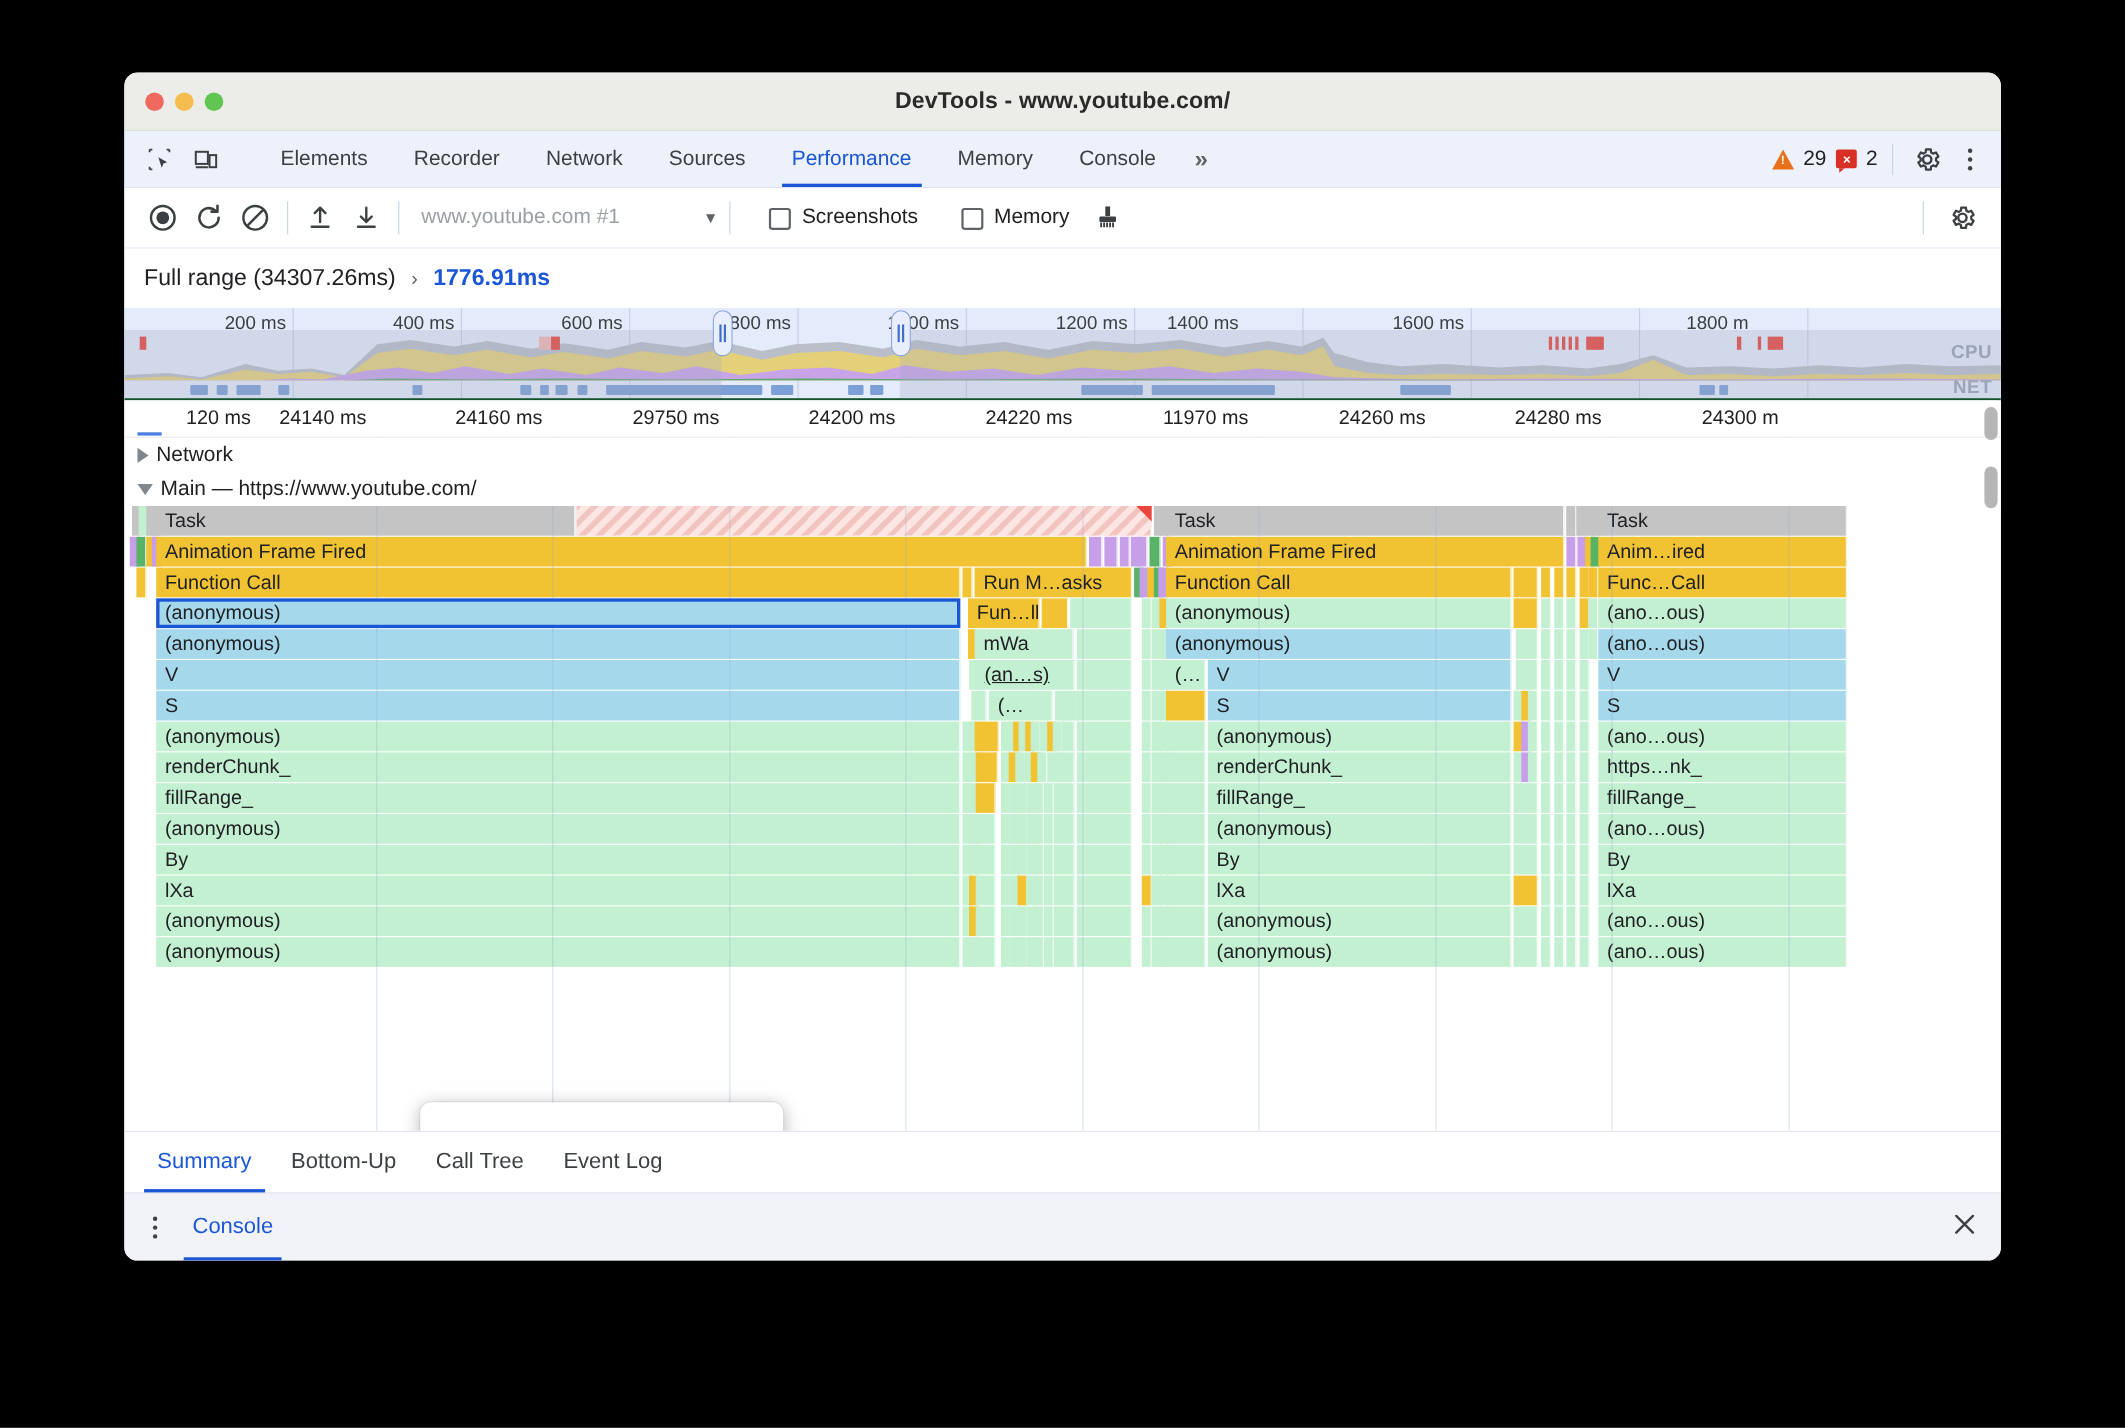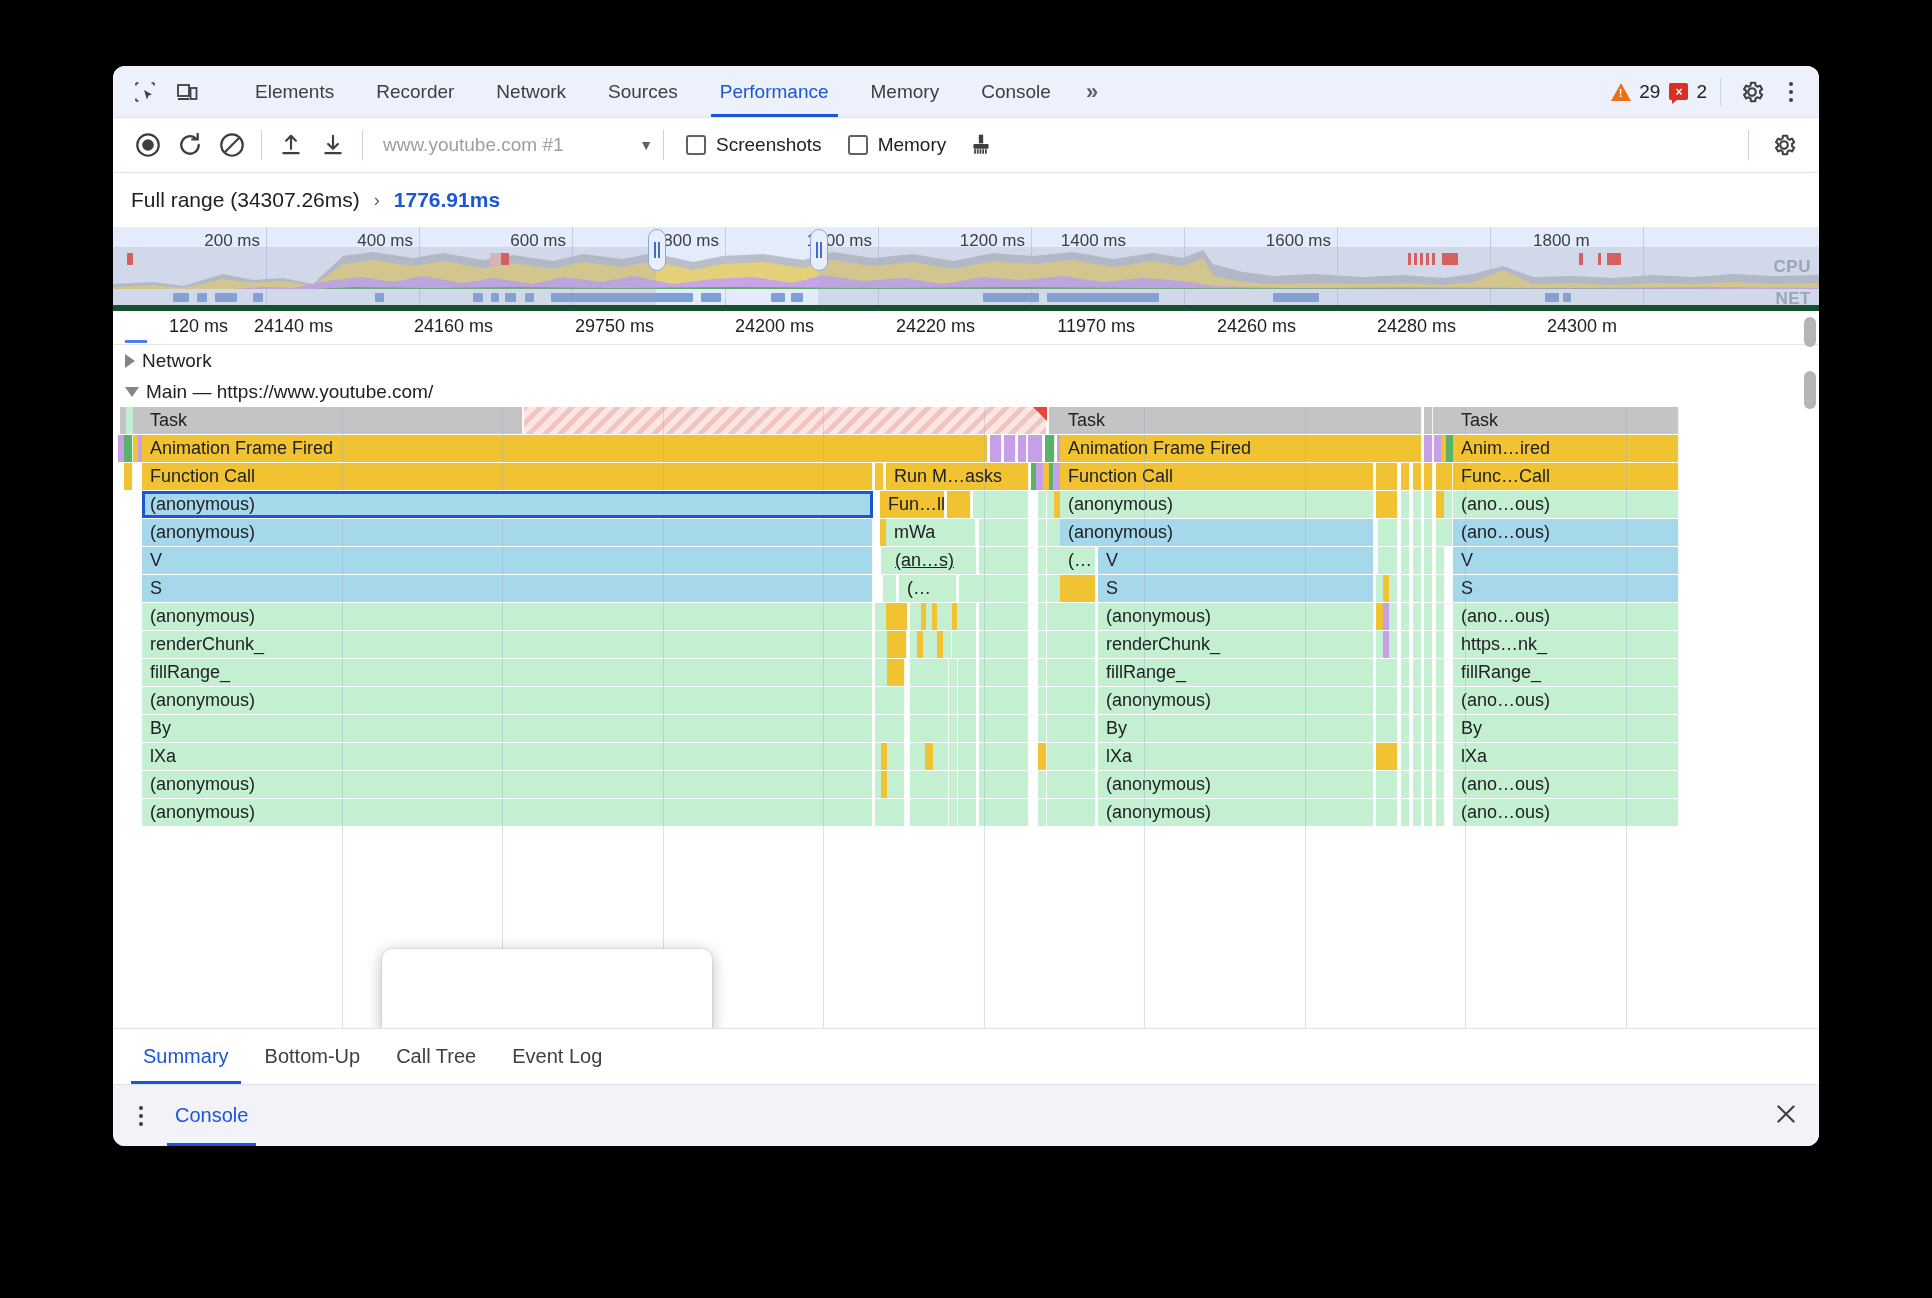--- a/index.html
+++ b/index.html
@@ -99,42 +99,42 @@
     width: 42px; height: 42px;
     display:flex; align-items:center; justify-content:center;
     border-radius: 5px; cursor: pointer;
   }
   .url-select {
     display:flex; align-items:center; gap:0;
     margin-left: 12px; min-width: 270px;
     font-size: 19px; color: #9aa0a6; cursor:pointer;
   }
   .url-select .caret { margin-left: auto; color:#5f6368; font-size: 14px; }
-  .chk-group { display:flex; align-items:center; gap:10px; margin-left: 12px;}
+  .chk-group { display:flex; align-items:flex-end; gap:10px; margin-left: 25px;}
   .chkbox {
     width: 20px; height: 20px; border: 2px solid #5f6368;
     border-radius: 3px; background:#fff; cursor:pointer;
   }
   .chk-label { font-size: 19px; color: #202124; margin-right: 14px; cursor:pointer;}
   .perfbar-right { margin-left:auto; display:flex; align-items:center; gap: 6px;}
   
   .breadcrumb {
     height: 54px; flex:0 0 54px;
     display:flex; align-items:center; gap: 14px;
     padding-left: 18px; font-size: 21px; color: #202124;
     background:#fff;
   }
   .bc-sep { color:#5f6368; font-size: 18px; }
   .bc-active { color:#1a56d6; font-weight:bold; }
   
   .overview {
     flex: 0 0 84px; position: relative;
     background: #e4ebfa;
     overflow: hidden;
-    border-bottom: 6px solid #14532d;
+    border-bottom: 2px solid #14532d;
   }
   .ov-tick { position:absolute; top:0; bottom:0; width:1px; background:#c3cee4; }
   .ov-tlabel {
     position:absolute; top:4px; font-size:17px; color:#3c4043;
     transform: translateX(-100%); padding-right:6px; white-space:nowrap;
   }
   .ov-marker { position:absolute; top:26px; height:12px; background:#e8453c; }
   .ov-marker.pale { background:#f1b8b4; }
   .ov-cpu { position:absolute; left:0; right:0; bottom:16px; height:45px; }
   .ov-net { position:absolute; left:0; right:0; bottom:0; height:16px; }
@@ -232,20 +232,28 @@
     height:100%; display:flex; align-items:center; position:relative; cursor:pointer;
   }
   .dtab::after{ content:""; position:absolute; left:0; right:0; bottom:0; height:3px; background:#1a56d6;}
   .drawer-close { margin-left:auto; cursor:pointer; }
 </style>
 </head>
 <body>
 
 <div class="window">
 
+  <div class="titlebar">
+    <div class="traffic">
+      <span class="dot red"></span>
+      <span class="dot yellow"></span>
+      <span class="dot green"></span>
+    </div>
+    <div class="win-title">DevTools - www.youtube.com/</div>
+  </div>
 
   <div class="tabstrip">
     <div class="tool-icons">
       <span class="ticon">
         <svg width="24" height="24" viewBox="0 0 24 24">
           <path d="M3 3h5M3 3v5M21 3h-5M21 3v5M3 21h5M3 21v-5" stroke="#3c4043" stroke-width="1.6" fill="none" stroke-dasharray="2.5 2.5"></path>
           <path d="M11 10l8 4.5-3.4 1.1L14 19.5z" fill="#3c4043"></path>
         </svg>
       </span>
       <span class="ticon">

